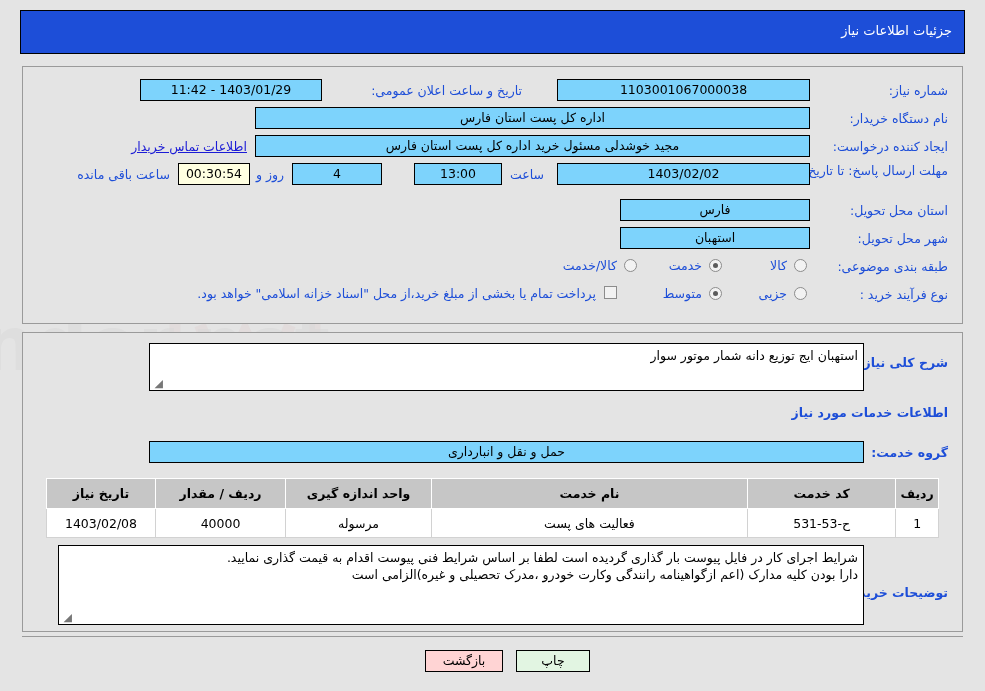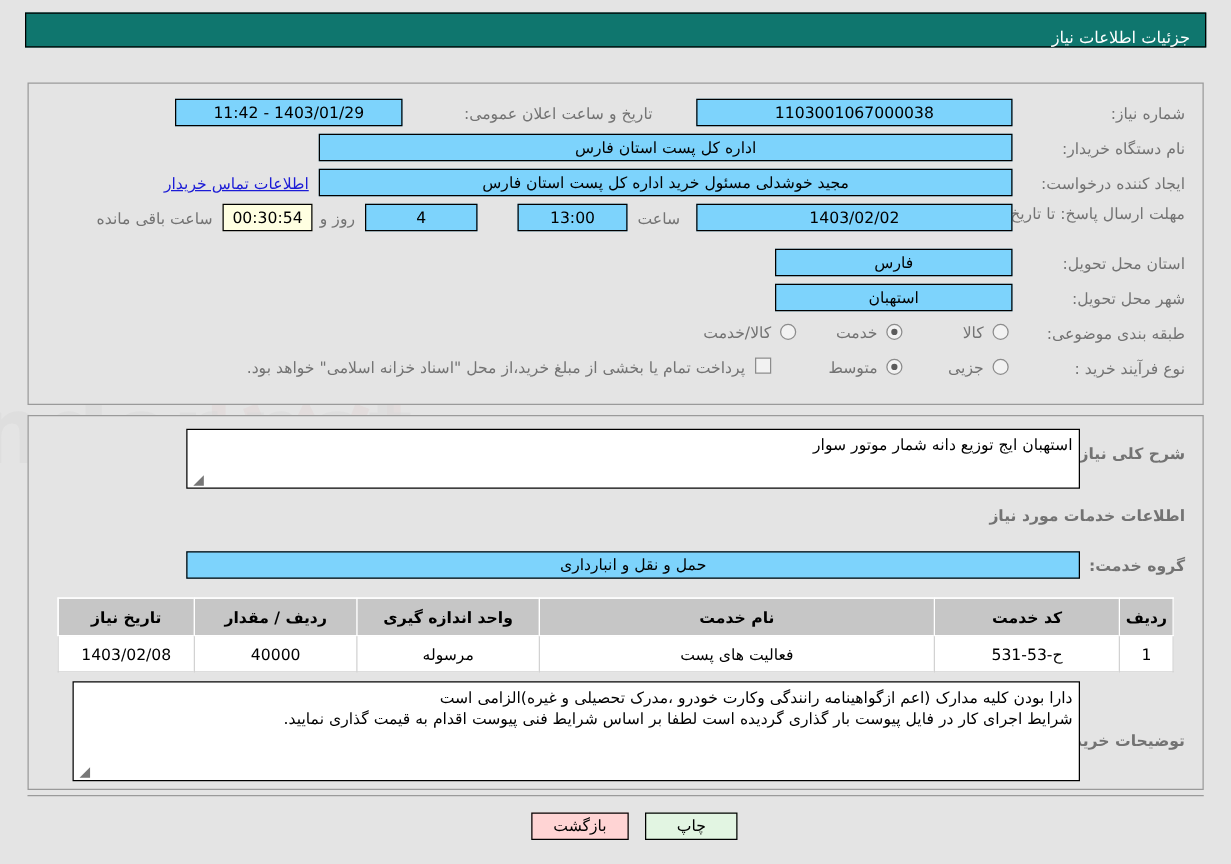--- a/index.html
+++ b/index.html
@@ -26,22 +26,22 @@
     width: 985px; height: 200px;
     pointer-events: none;
     z-index: 0;
     opacity: .30;
   }
 
   
   #header-bar {
     position: absolute;
     left: 20px; top: 10px;
-    width: 945px; height: 28px;
-    background: #0f766e;
+    width: 945px; height: 44px;
+    background: #1d4ed8;
     border: 1px solid #000;
     box-sizing: border-box;
     z-index: 2;
   }
   #header-title {
     position: absolute;
     right: 12px; top: 12px;
     color: #ffffff;
     font-size: 13px;
     font-weight: normal;
@@ -58,21 +58,21 @@
     box-sizing: border-box;
     z-index: 2;
   }
   #panel-top    { top: 66px;  height: 258px; }
   #panel-bottom { top: 332px; height: 300px; border: 1px solid #9a9a9a;}
 
   
   .lbl {
     position: absolute;
     font-size: 12.5px;
-    color: #737373;
+    color: #1d4ed8;
     white-space: nowrap;
     text-align: right;
   }
   .bold { font-weight: bold; }
 
   .fld {
     position: absolute;
     background: #7dd3fc;
     border: 1px solid #000;
     box-sizing: border-box;
@@ -265,22 +265,22 @@
     <span class="grip">◢</span>
   </div>
 
   <span class="lbl bold" style="right:14px; top:72px;">اطلاعات خدمات مورد نیاز</span>
 
   <span class="lbl bold" style="right:14px; top:112px;">گروه خدمت:</span>
   <div class="fld right" style="right:98px; top:108px; width:715px;">حمل و نقل و انبارداری</div>
 
   <span class="lbl bold" style="right:14px; top:252px;">توضیحات خریدار:</span>
   <div class="ta" style="right:98px; top:212px; width:806px; height:80px;">
+    <div>شرایط اجرای کار در فایل پیوست بار گذاری گردیده است لطفا بر اساس شرایط فنی پیوست اقدام به قیمت گذاری نمایید.</div>
     <div>دارا بودن کلیه مدارک (اعم ازگواهینامه رانندگی وکارت خودرو ،مدرک تحصیلی و غیره)الزامی است</div>
-    <div>شرایط اجرای کار در فایل پیوست بار گذاری گردیده است لطفا بر اساس شرایط فنی پیوست اقدام به قیمت گذاری نمایید.</div>
     <span class="grip">◢</span>
   </div>
 </div>
 
 <table id="svc-table">
   <thead>
     <tr>
       <th style="width:40px;">ردیف</th>
       <th style="width:148px;">کد خدمت</th>
       <th style="width:322px;">نام خدمت</th>

